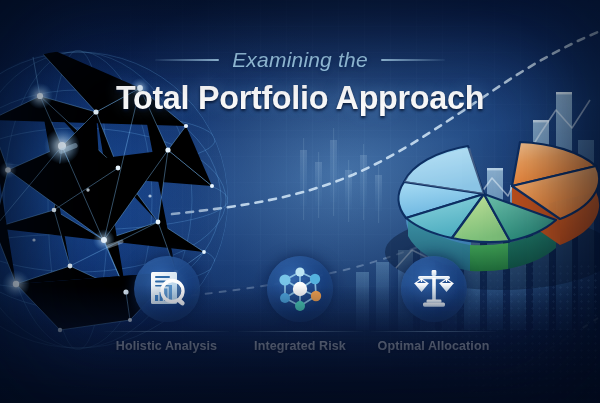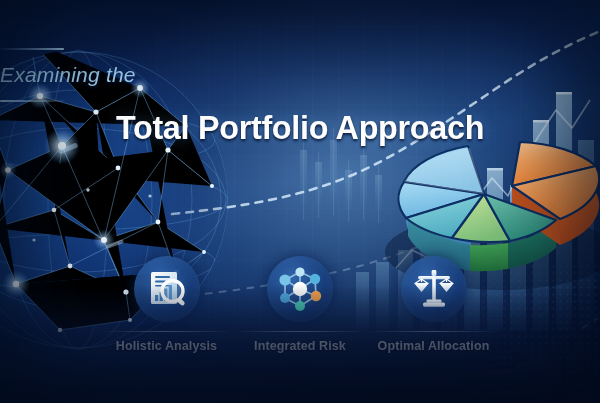--- a/index.html
+++ b/index.html
@@ -82,24 +82,23 @@
   
   .title-block {
     position: absolute;
     left: 0; right: 0;
     top: 48px;
     z-index: 7;
     text-align: center;
   }
   .kicker-row {
     display: flex;
-    align-items: flex-start;
+    align-items: center;
     justify-content: center;
     gap: 13px;
-    flex-direction: column;
   }
   .kicker-rule {
     width: 64px;
     height: 2px;
     background: linear-gradient(to right, rgba(150,205,245,0.08), rgba(175,220,250,0.95));
     border-radius: 2px;
   }
   .kicker-rule.right {
     background: linear-gradient(to left, rgba(150,205,245,0.08), rgba(175,220,250,0.95));
   }

